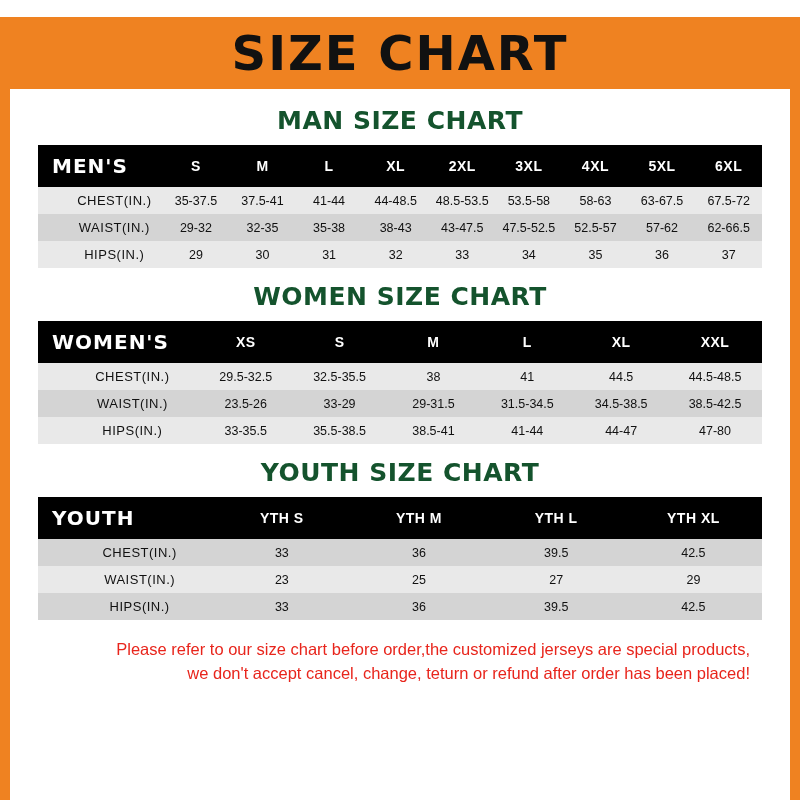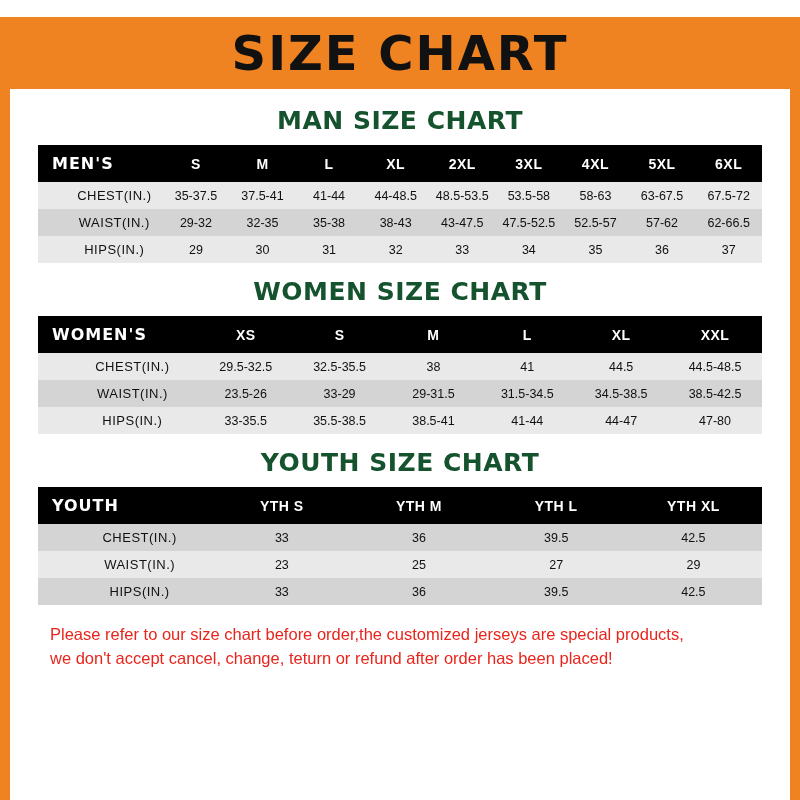--- a/index.html
+++ b/index.html
@@ -71,21 +71,21 @@
   }
   table.size-table thead th {
     color: #ffffff;
     font-weight: bold;
     font-size: 14px;
     padding: 9px 2px;
     letter-spacing: 0.5px;
   }
   table.size-table thead th.corner {
     font-family: "DejaVu Sans", sans-serif;
-    font-size: 16px;
+    font-size: 20px;
     text-align: left;
     padding-left: 14px;
     letter-spacing: 1px;
   }
   table.size-table tbody tr.light {
     background: #e9e9e9;
   }
   table.size-table tbody tr.dark {
     background: #d4d4d4;
   }
@@ -98,21 +98,21 @@
   .men thead th.corner { width: 15%; }
   .women thead th.corner { width: 20%; }
   .youth thead th.corner { width: 22%; }
 
   .footer-note {
     margin-top: 18px;
     padding: 0 12px;
     color: #e8251c;
     font-size: 16.5px;
     line-height: 1.45;
-    text-align: left;
+    text-align: right;
     font-family: "Liberation Sans", sans-serif;
   }
   .footer-note div { white-space: nowrap; }
 </style>
 </head>
 <body>
 
 <div class="page">
 
   <div class="header-bar">

